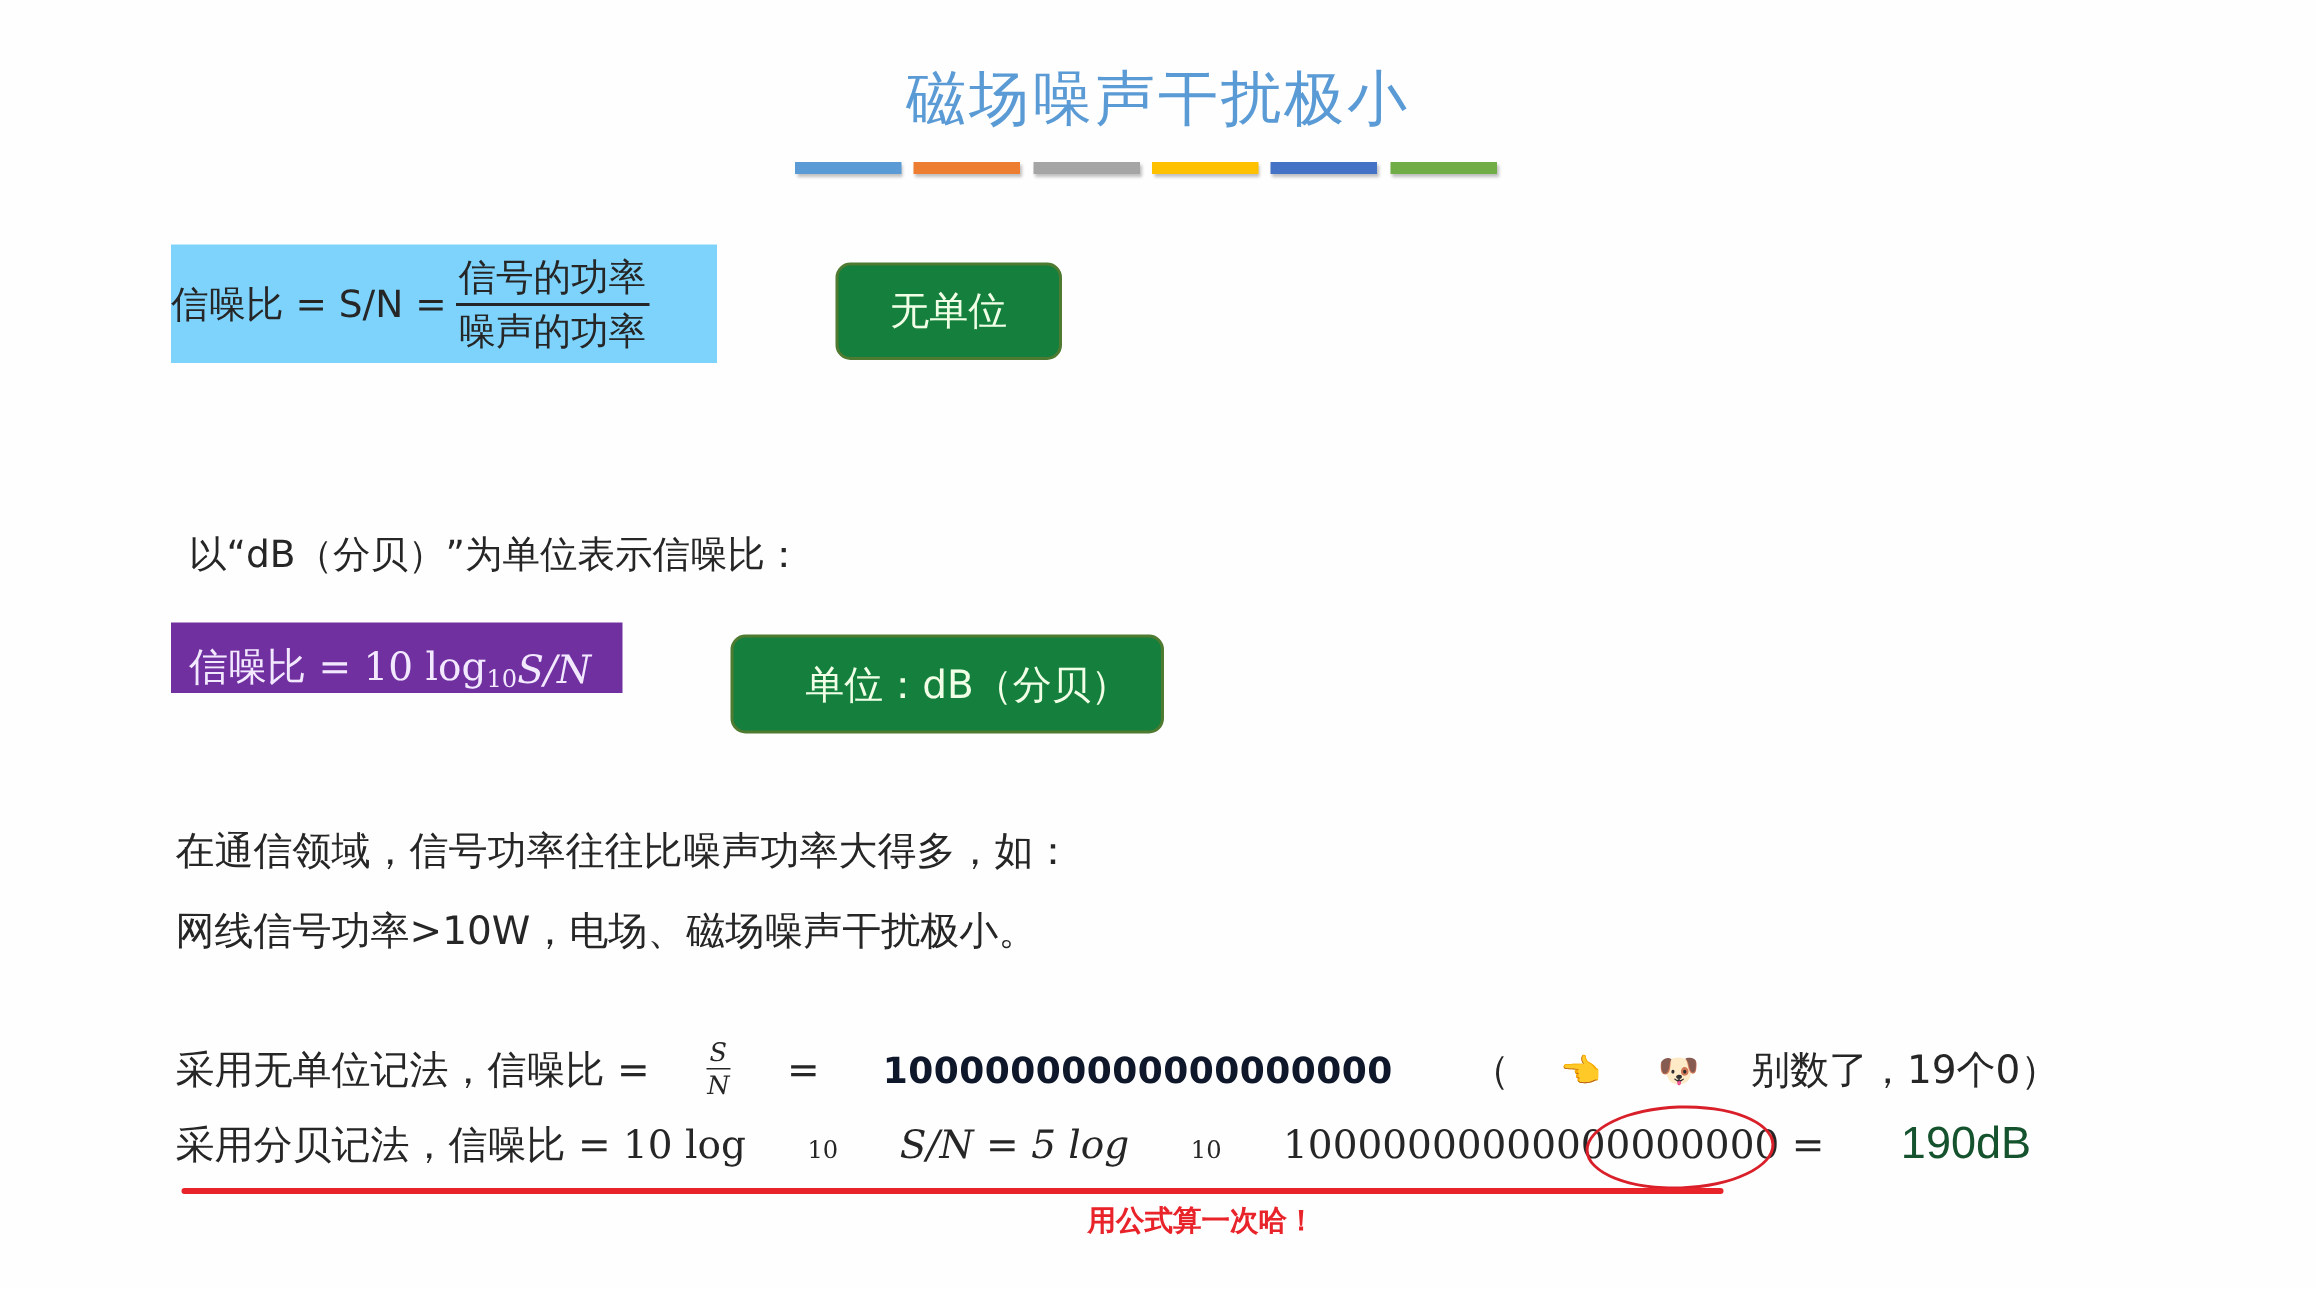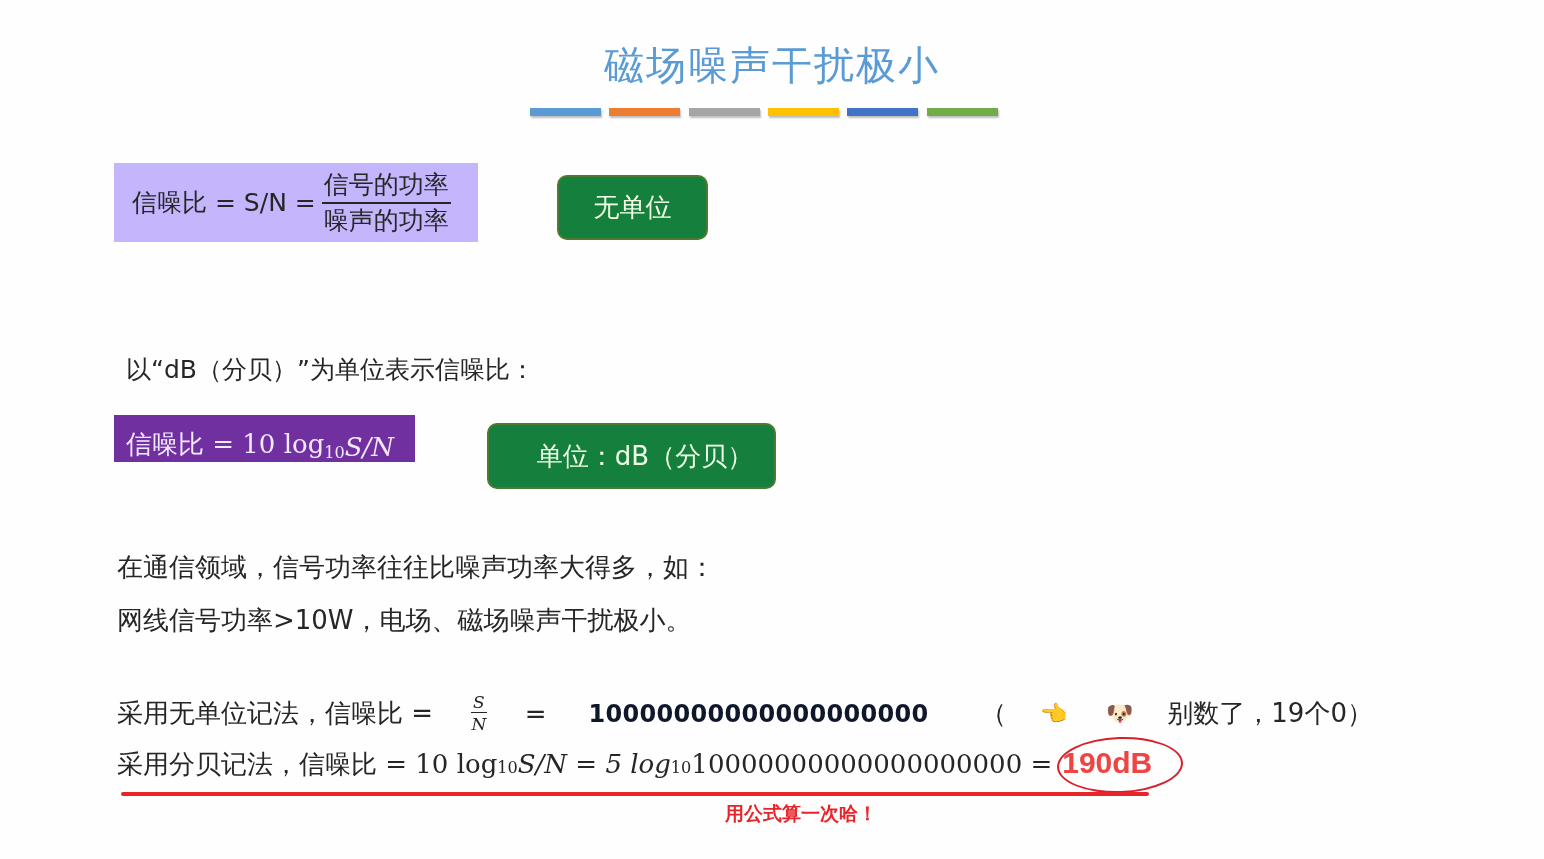--- a/index.html
+++ b/index.html
@@ -17,21 +17,21 @@
     color: #5b9bd5;
   }
   .bars { position: absolute; top: 108px; left: 530px; height: 9px; }
   .bar {
     position: absolute; top: 0; width: 71px; height: 8px;
     box-shadow: 1px 2px 2px rgba(0,0,0,0.25);
   }
 
   .box-yellow {
     position: absolute; left: 114px; top: 163px; width: 364px; height: 79px;
-    background: #c4b5fd; display: flex; align-items: center; padding-left: 18px;
+    background: #7dd3fc; display: flex; align-items: center; padding-left: 0;
     font-size: 25px; color: #262626;
   }
   .box-yellow .lhs { white-space: nowrap; }
   .frac { display: inline-flex; flex-direction: column; align-items: center; margin-left: 6px; }
   .frac .num { border-bottom: 2px solid #262626; padding: 0 2px 1px 2px; line-height: 32px; }
   .frac .den { line-height: 32px; padding-top: 1px; }
 
   .callout {
     position: absolute; background: #15803d; border: 2px solid #4e7a31;
     border-radius: 10px; color: #f0ffe6; display: flex; align-items: center; justify-content: center;
@@ -53,21 +53,21 @@
     background: #7030a0; color: #f3e9ff; display: flex; align-items: flex-end; padding-left: 12px;
     font-size: 26px; white-space: nowrap;
   }
 
   .orange-num { color: #0f172a; font-weight: bold; font-size: 24px; letter-spacing: 0.3px; }
   .small-frac { display: inline-flex; flex-direction: column; align-items: center; vertical-align: middle; font-family: "DejaVu Serif", serif; font-style: italic; font-size: 17px; margin: 0 4px; }
   .small-frac .n { border-bottom: 1.5px solid #262626; padding: 0 2px; line-height: 20px; }
   .small-frac .d { line-height: 22px; }
 
   .result {
-    color: #ef4444; font-weight: bold; font-size: 30px; font-family: "Liberation Sans", sans-serif;
+    color: #14532d; font-weight: normal; font-size: 30px; font-family: "Liberation Sans", sans-serif;
   }
   .circle {
     position: absolute; left: 1057px; top: 737px; width: 126px; height: 56px;
     border: 2.5px solid #d9202a; border-radius: 50%;
     transform: rotate(-2deg);
   }
   .underline { position: absolute; background: #e8232a; height: 4px; border-radius: 2px; }
   .annotation {
     position: absolute; left: 0; width: 1602px; top: 801px; text-align: center;
     color: #e8232a; font-weight: bold; font-size: 19px;
@@ -132,21 +132,21 @@
       <span class="d">N</span>
     </span>
     <span style="margin-right:8px;">=</span>
     <span class="orange-num">10000000000000000000</span>
     <span style="margin-left:18px;">（</span>
     <span class="emoji">👈</span>
     <span class="emoji" style="margin-left:4px;">🐶</span>
     <span>别数了，19个0）</span>
   </div>
 
-  <div class="line" style="left:117px;top:746px;display:flex;align-items:baseline;">
+  <div class="line" style="left:117px;top:746px;display:flex;align-items:baseline;gap:41px;">
     <span class="serif">采用分贝记法，信噪比 = 10 log</span>
       <sub class="serif">10</sub>
       <span class="serif italic"> S/N = 5 log</span>
       <sub class="serif">10</sub>
       <span class="serif"> 10000000000000000000 =</span>
     <span class="result" style="margin-left:10px;">190dB</span>
   </div>
 
   <div class="circle"></div>
 

